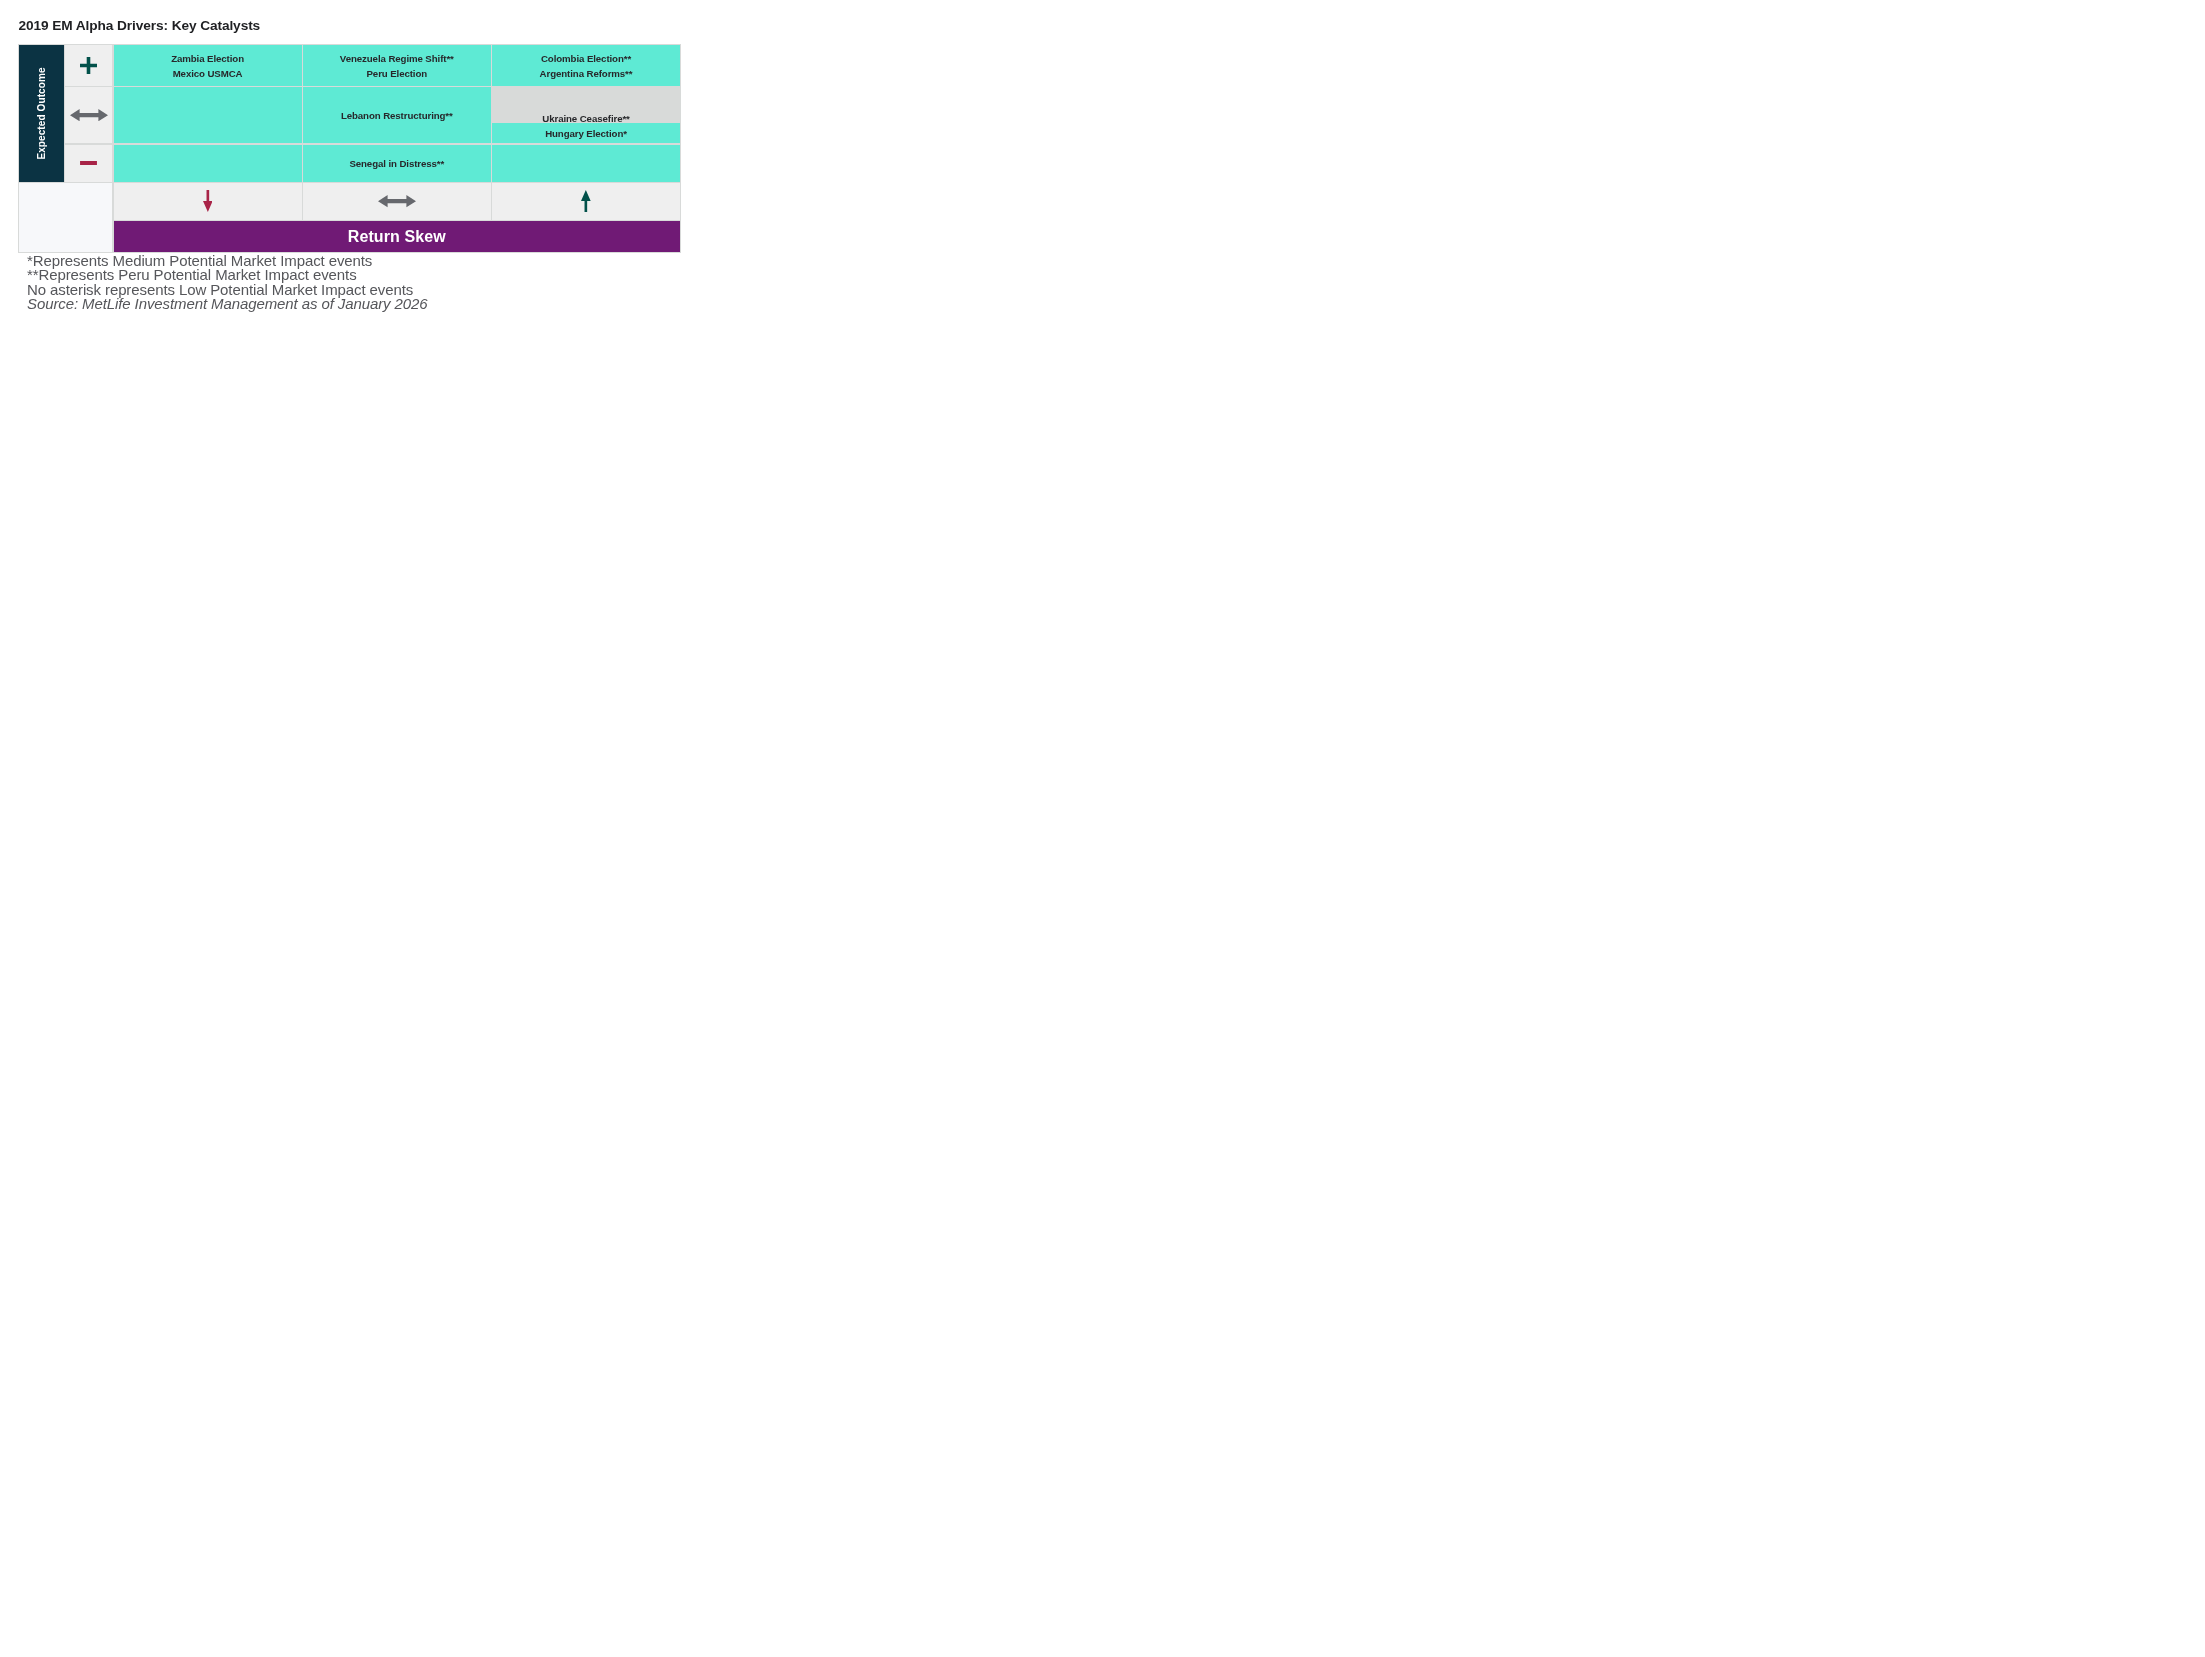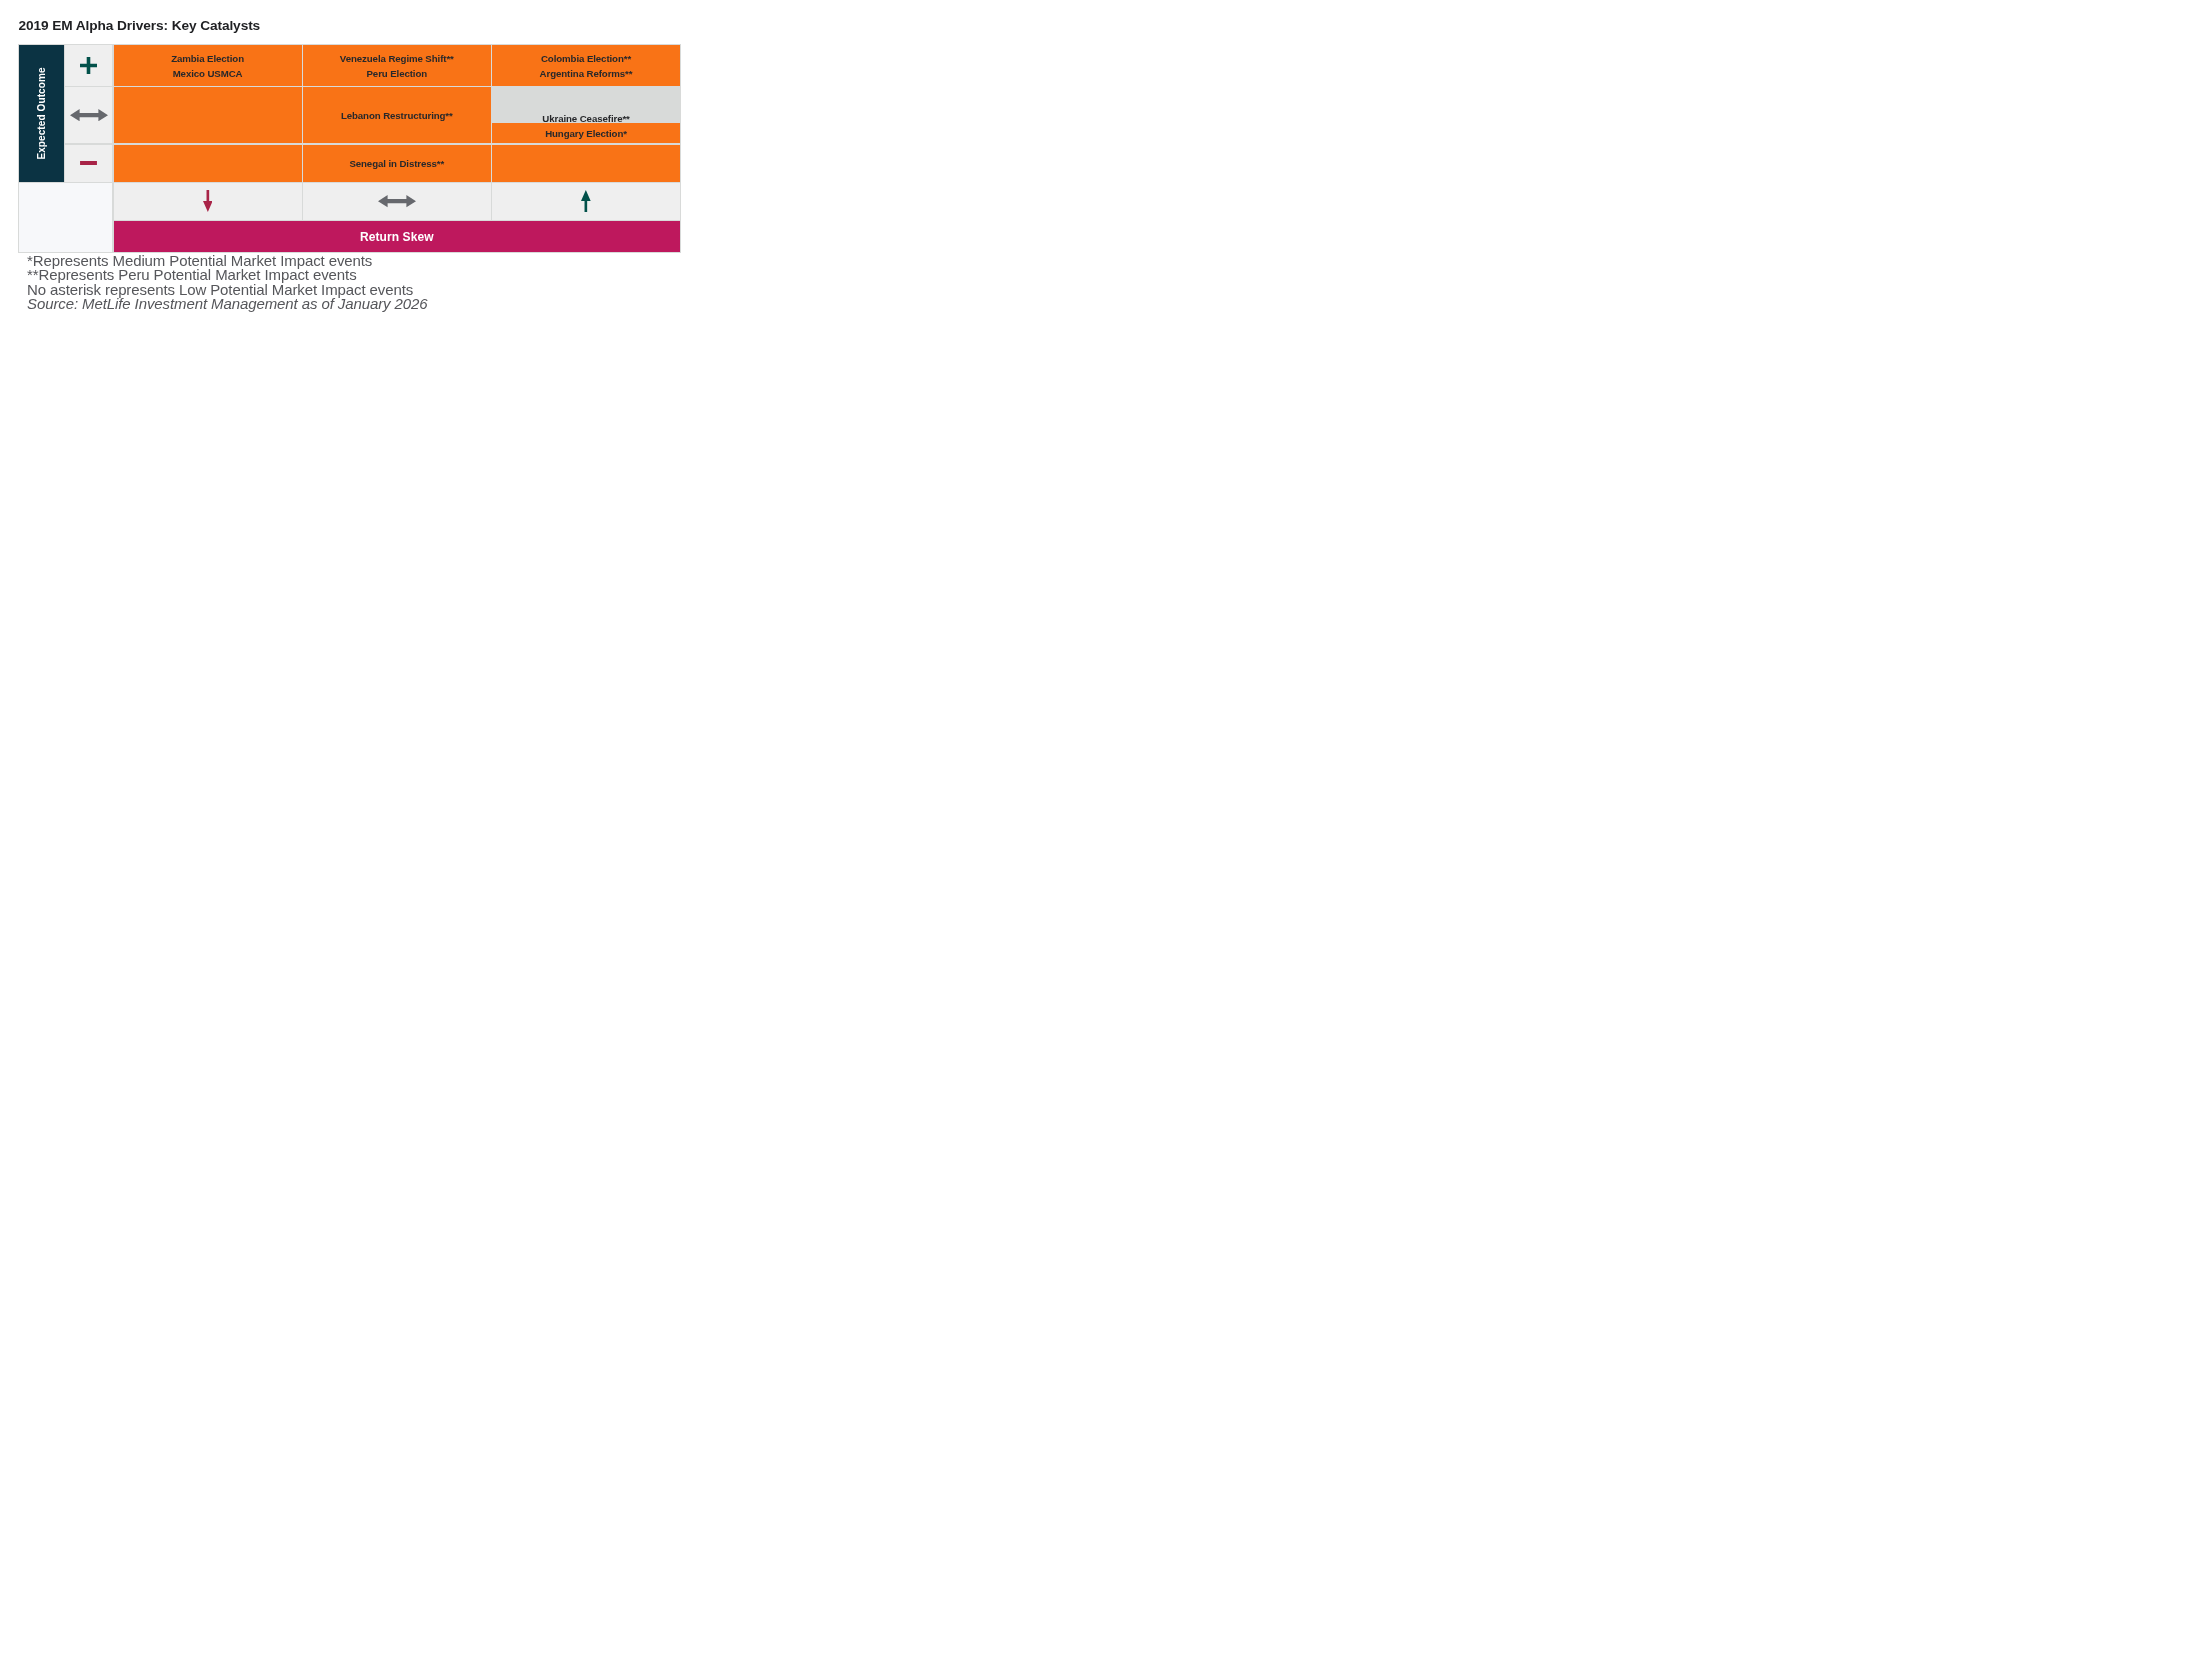--- a/index.html
+++ b/index.html
@@ -34,40 +34,40 @@
   .eo-bar span{
     transform:rotate(-90deg);
     white-space:nowrap;
     color:#ffffff;font-size:10px;font-weight:700;letter-spacing:0.1px;
   }
   .icon-cell{
     background:#efefef;
     display:flex;align-items:center;justify-content:center;
   }
   .cell{
-    background:#f97316;
+    background:#5eead4;
     display:flex;align-items:center;justify-content:center;
     text-align:center;
     white-space:pre-line;
     font-size:9.7px;line-height:15px;font-weight:700;color:#27282b;
     letter-spacing:-0.1px;
   }
   .corner-cell{
     grid-column:1/3;grid-row:4/6;
     background:#f7f8fa;
   }
   .skew-cell{
     background:#efefef;
     display:flex;align-items:center;justify-content:center;
   }
   .skew-bar{
     grid-column:3/6;grid-row:5/6;
-    background:#be185d;
+    background:#701a75;
     display:flex;align-items:center;justify-content:center;
-    color:#ffffff;font-size:12px;font-weight:700;letter-spacing:0.1px;
+    color:#ffffff;font-size:16px;font-weight:700;letter-spacing:0.1px;
   }
   .footnotes{
     position:absolute;left:27px;top:256px;
     font-size:15px;line-height:10px;color:#55565a;
     letter-spacing:-0.1px;
   }
   .footnotes p{margin:0 0 4.4px 0;}
   .footnotes p.source{font-style:italic;}
   svg{display:block;}
 </style>

